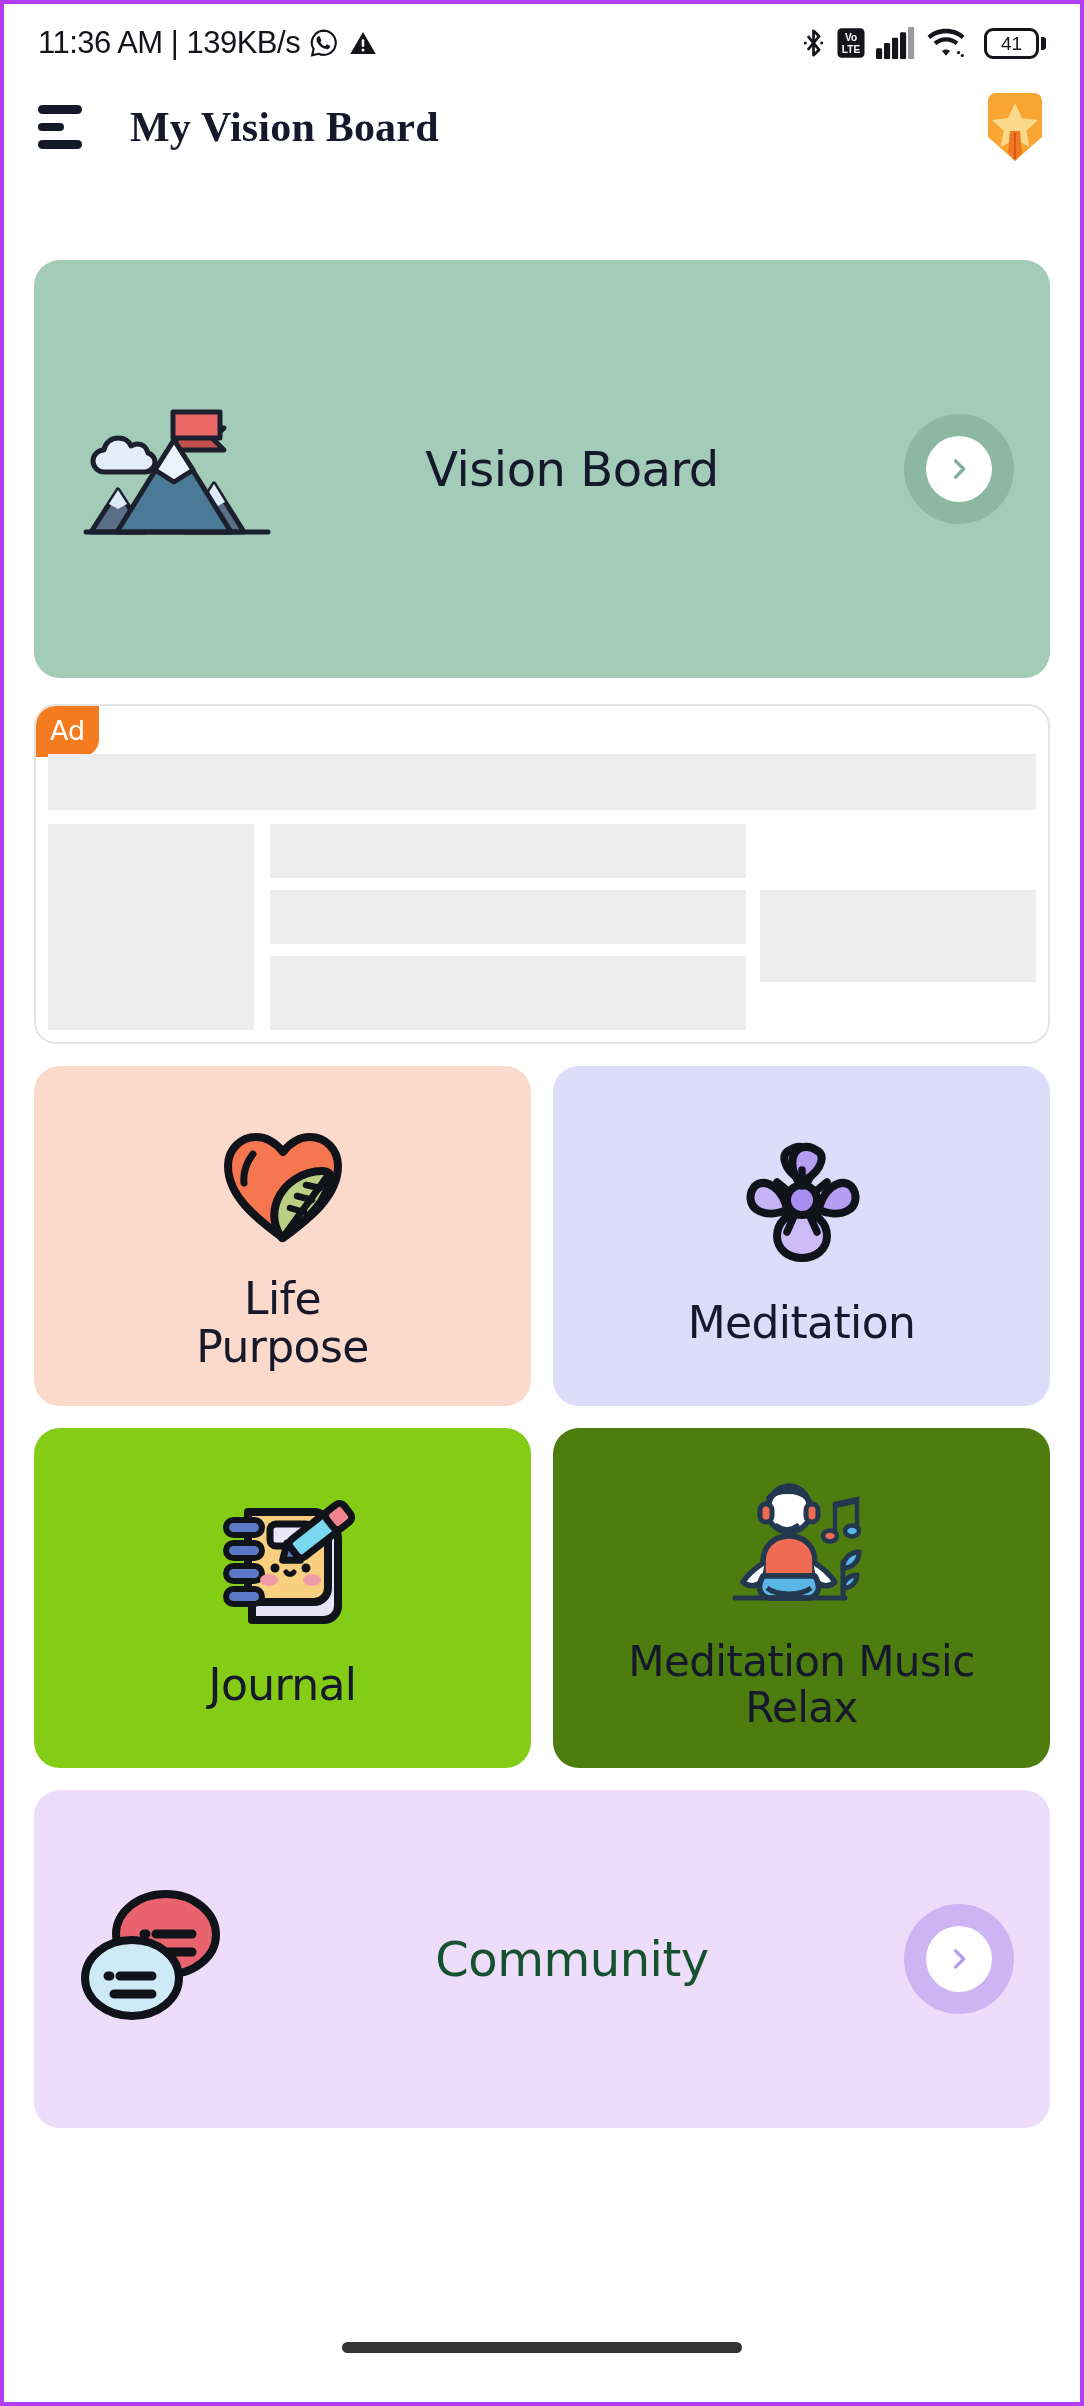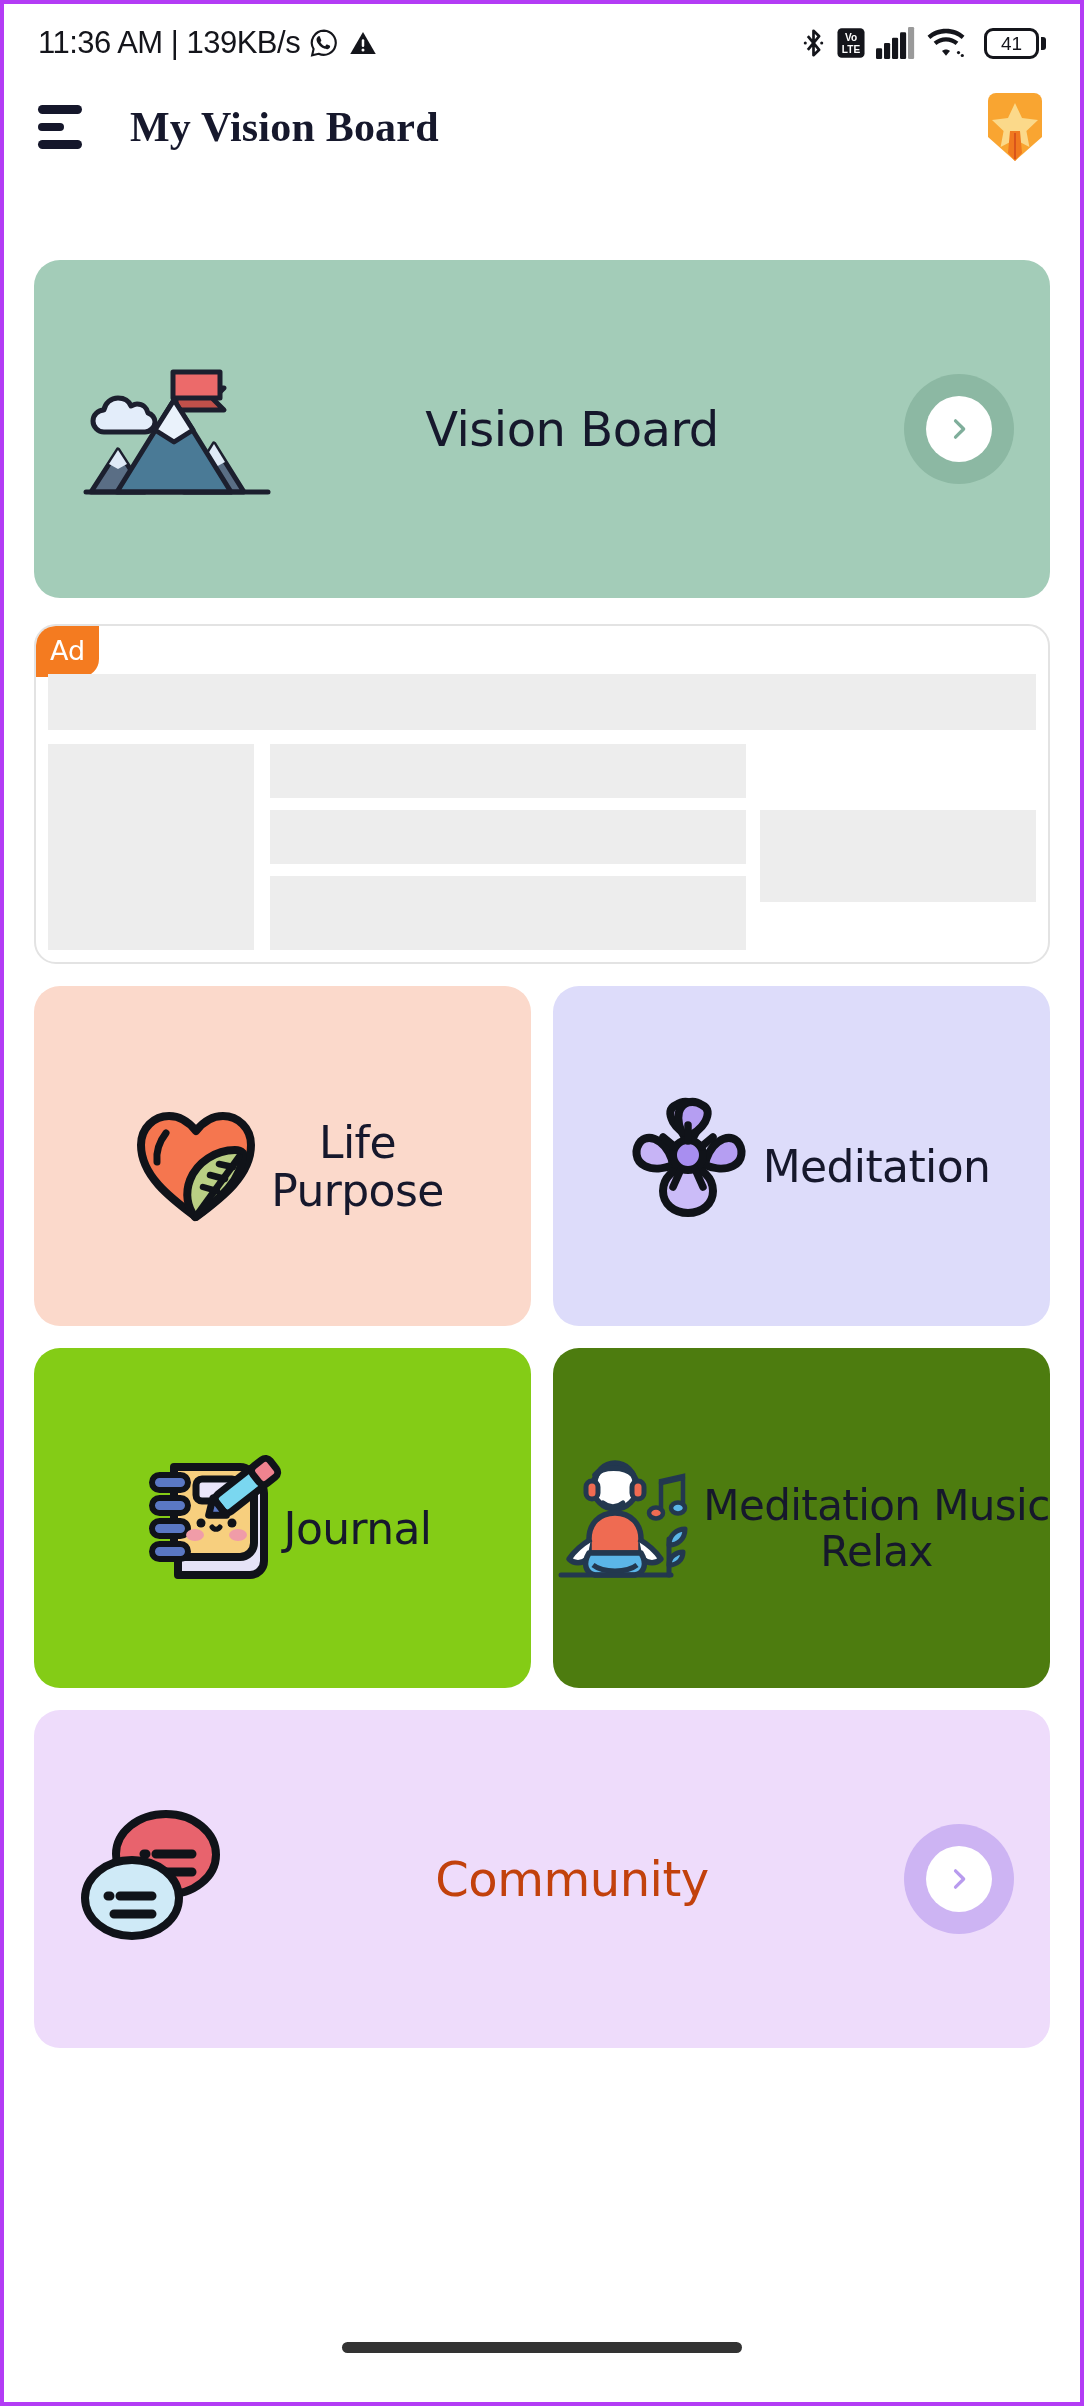--- a/index.html
+++ b/index.html
@@ -62,21 +62,21 @@
   }
   .badge-btn { margin-left:auto; width:62px; height:72px; cursor:pointer; }
 
   
   .content { position:absolute; left:0; top:168px; width:100%; }
 
   .card { border-radius:26px; position:relative; }
 
   
   .hero {
-    margin:88px 30px 0 30px; height:338px; background:#a3ccb8;
+    margin:88px 30px 0 30px; height:418px; background:#a3ccb8;
     display:flex; align-items:center;
   }
   .hero-ill { width:206px; margin-left:40px; flex:none; }
   .hero-label {
     flex:1; text-align:center; font-size:48px; color:#16182c;
     font-family:"DejaVu Sans", sans-serif; letter-spacing:-0.5px;
     margin-left:-40px;
   }
   .circle-btn {
     width:110px; height:110px; border-radius:50%;
@@ -104,38 +104,38 @@
   .sk-top { left:0; top:0; right:0; height:56px; }
   .sk-img { left:0; top:70px; width:206px; bottom:0; }
   .sk-l1 { left:222px; top:70px; right:290px; height:54px; }
   .sk-l2 { left:222px; top:136px; right:290px; height:54px; }
   .sk-l3 { left:222px; top:202px; right:290px; bottom:0; }
   .sk-r  { right:0; top:136px; width:276px; height:92px; }
 
   
   .grid { margin:22px 30px 0 30px; display:flex; gap:22px; }
   .tile {
-    flex:1; height:340px; display:flex; flex-direction:row;
+    flex:1; height:340px; display:flex; flex-direction:column;
     align-items:center; justify-content:center; cursor:pointer;
   }
   .tile-ill { height:152px; display:flex; align-items:center; justify-content:center; }
   .tile-label {
     margin-top:22px; text-align:center; font-size:44px; color:#16182c;
     font-family:"DejaVu Sans", sans-serif; line-height:1.1; letter-spacing:-0.6px;
   }
   .tile-label.small { font-size:42px; }
 
   
   .wide {
     margin:22px 30px 0 30px; height:338px; background:#eedcfb;
     display:flex; align-items:center; cursor:pointer;
   }
   .wide-ill { width:206px; margin-left:40px; flex:none; }
   .wide-label {
-    flex:1; text-align:center; font-size:48px; color:#c2410c;
+    flex:1; text-align:center; font-size:48px; color:#14532d;
     font-family:"DejaVu Sans", sans-serif; letter-spacing:-0.5px; margin-left:-40px;
   }
 
   
   .navbar {
     position:absolute; left:0; bottom:0; width:100%; height:110px;
     display:flex; align-items:center; justify-content:center;
   }
   .nav-pill { width:400px; height:11px; border-radius:6px; background:#333333; }
 </style>

